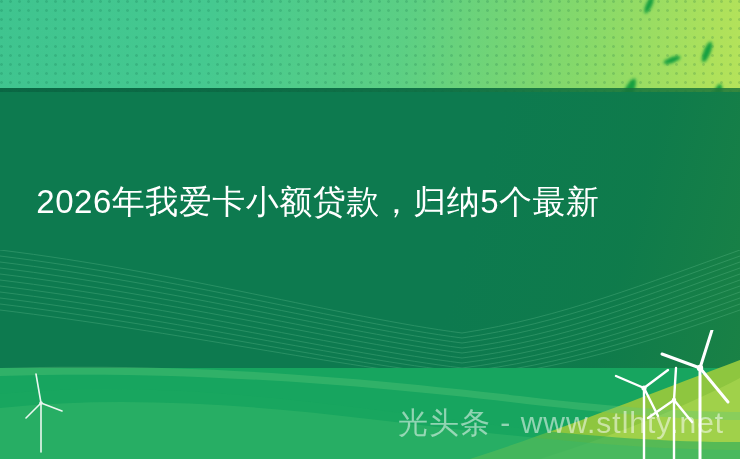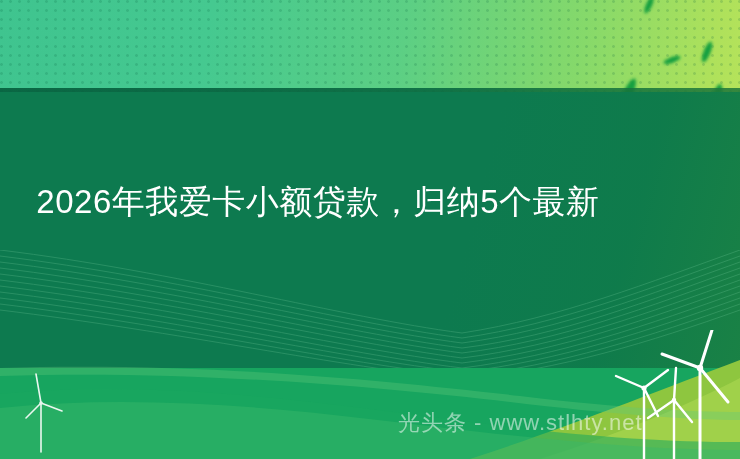--- a/index.html
+++ b/index.html
@@ -121,21 +121,21 @@
     font-weight: 400;
     letter-spacing: 0.5px;
     white-space: nowrap;
   }
 
   
   .watermark {
     position: absolute;
     left: 398px;
     top: 404px;
-    font-size: 22px;
+    font-size: 30px;
     line-height: 38px;
     color: rgba(255,255,255,0.52);
     letter-spacing: 1px;
     white-space: nowrap;
     font-weight: 400;
   }
 </style>
 </head>
 <body>
 

